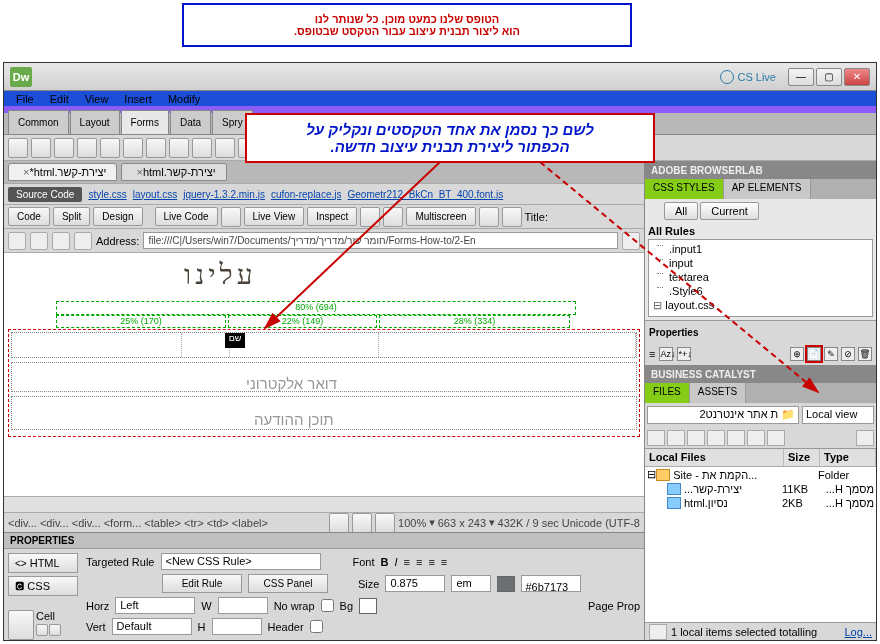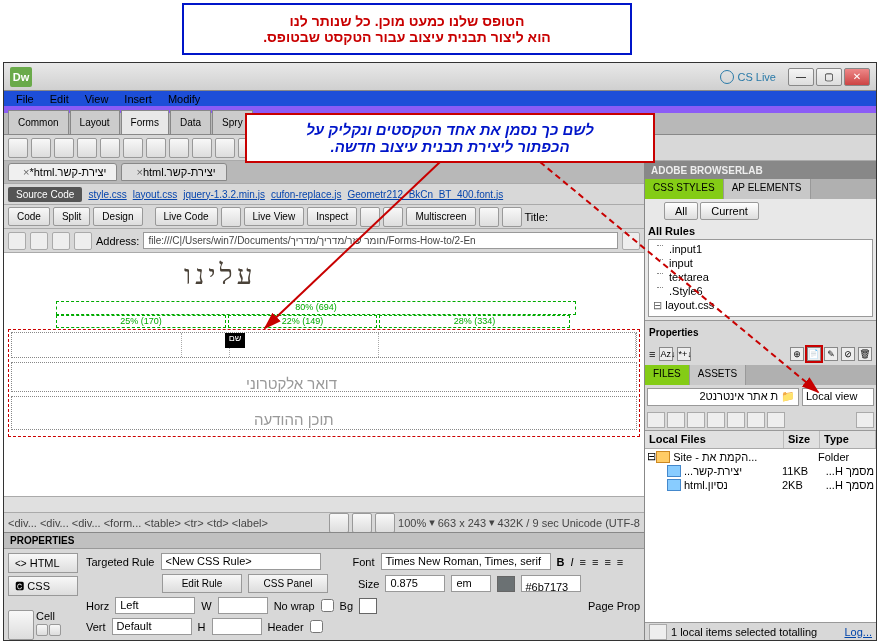--- a/index.html
+++ b/index.html
@@ -1,18 +1,18 @@
 <!DOCTYPE html>
 <html><head>
 <meta charset="utf-8">
 <style>
 *{box-sizing:border-box;margin:0;padding:0;font-family:Tahoma,Arial,sans-serif;font-size:11px;}
 body{background:#fff;width:880px;height:644px;overflow:hidden;position:relative;}
 .callout-blue{position:absolute;top:3px;left:182px;width:450px;border:2px solid #0015c9;background:#fff;padding:8px 20px;text-align:center;z-index:100;}
-.callout-blue div{color:#c80000;font-weight:bold;font-size:14px;direction:rtl;}
+.callout-blue div{color:#c80000;font-weight:bold;font-size:11px;direction:rtl;}
 .callout-red{position:absolute;top:113px;left:245px;width:410px;border:2px solid #c80000;background:#fff;padding:6px 32px;text-align:center;z-index:100;}
 .callout-red div{color:#0015c9;font-weight:bold;font-style:italic;font-size:15px;direction:rtl;}
 svg.arrows{position:absolute;top:0;left:0;z-index:90;pointer-events:none;}
 .app{position:absolute;top:62px;left:3px;right:3px;bottom:3px;border:1px solid #333;background:#b8b8b8;display:flex;flex-direction:column;}
 .titlebar{height:28px;background:linear-gradient(#e8e8e8,#d0d0d0);display:flex;align-items:center;padding:0 6px;border-bottom:1px solid #888;}
 .dw-logo{width:22px;height:20px;background:#6aaa4a;color:#fff;font-weight:bold;font-size:11px;display:flex;align-items:center;justify-content:center;border-radius:2px;}
 .title-spacer{flex:1;}
 .cslive{color:#2a7aa8;font-size:11px;margin-right:12px;display:flex;align-items:center;gap:3px;}
 .cslive::before{content:"";width:12px;height:12px;border:1.5px solid #2a7aa8;border-radius:50%;display:inline-block;}
 .winbtns{display:flex;gap:2px;}
@@ -257,21 +257,20 @@
                   </div>
               </div>
             </div>
           </div>
           <div class="props-mid">
             <div class="prow">
               <span>Targeted Rule</span>
               <div class="psel" style="min-width:160px">&lt;New CSS Rule&gt;</div>
               <span style="width:20px"></span>
               <span>Font</span>
-              <div class="psel" style="min-width:170px">Times New Roman, Times, serif</div>
               <b>B</b>
               <i>I</i>
               <span>≡</span>
               <span>≡</span>
               <span>≡</span>
               <span>≡</span>
             </div>
             <div class="prow">
               <span style="width:70px"></span>
               <div class="pbtn" style="width:80px;justify-content:center">Edit Rule</div>
@@ -340,20 +339,21 @@
           <div class="props-icons">
             <span class="picon">⊕</span>
             <span class="picon" style="outline:2px solid #c80000">📄</span>
             <span class="picon">✎</span>
             <span class="picon">⊘</span>
             <span class="picon">🗑</span>
           </div>
         </div>
       </div>
 
+      <div class="panel-title">BUSINESS CATALYST</div>
 
       <div class="panel-tabs">
         <div class="ptab active">FILES</div>
         <div class="ptab">ASSETS</div>
       </div>
       <div class="files-body">
         <div class="files-toolbar">
           <div class="fsel">📁 <span>ת אתר אינטרנט2</span></div>
           <div class="fsel" style="flex:0 0 72px;direction:ltr">Local view</div>
         </div>

